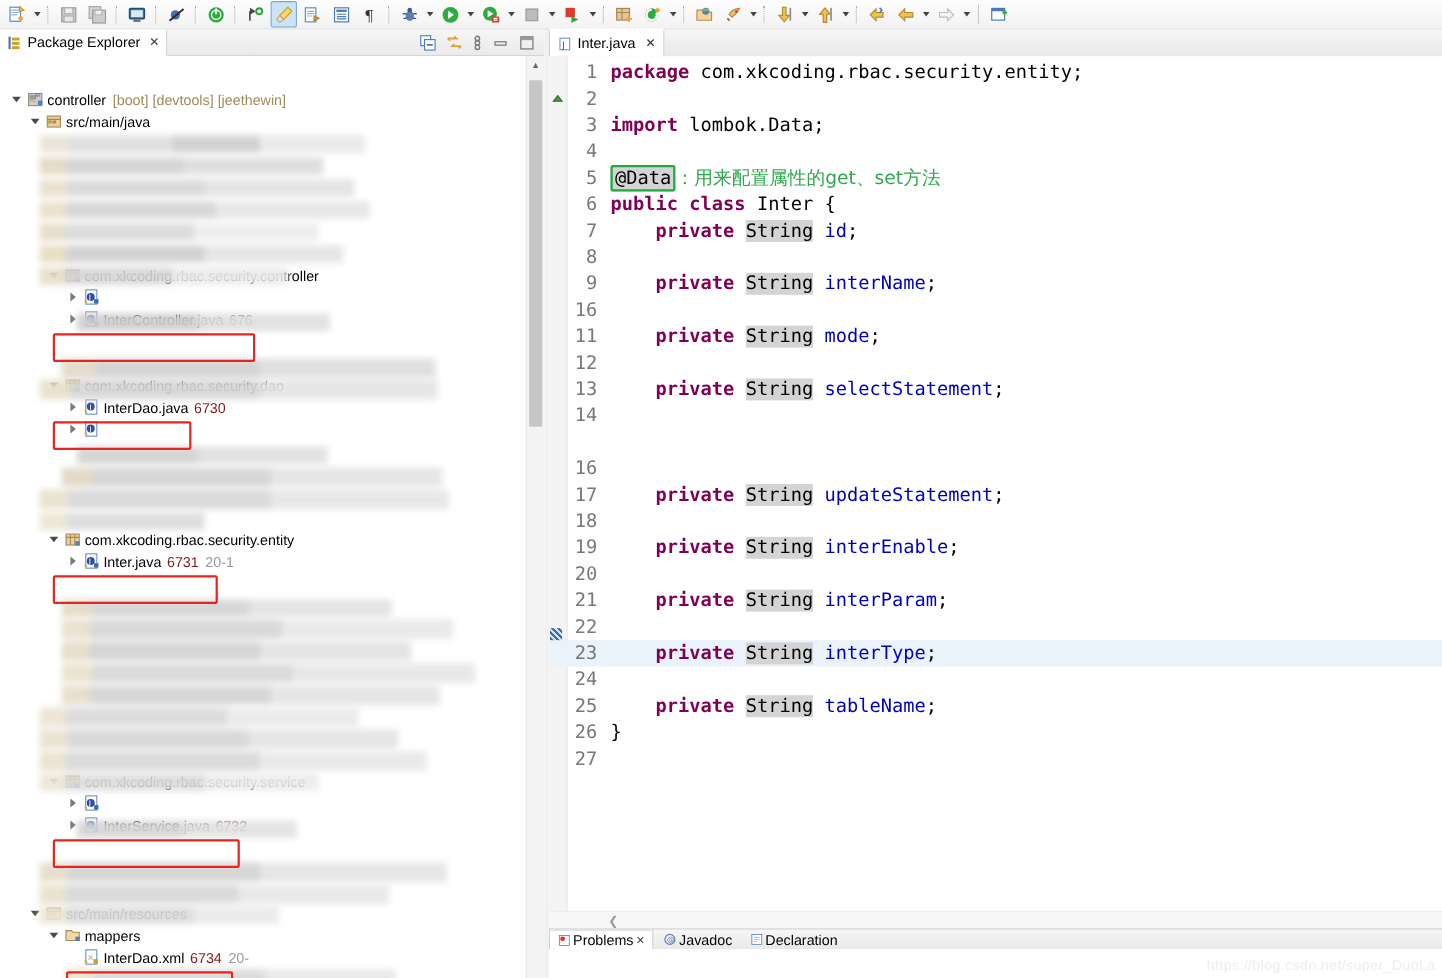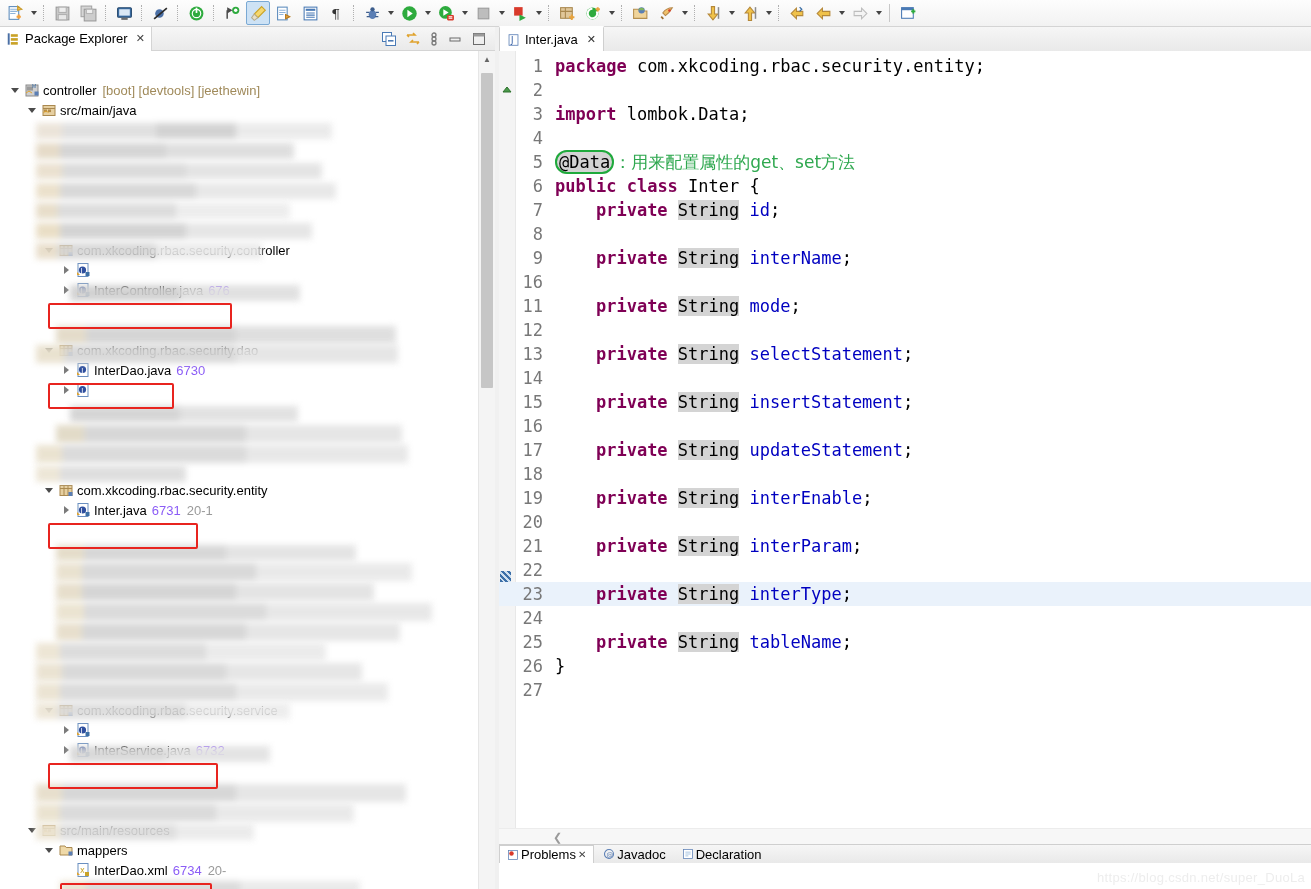--- a/index.html
+++ b/index.html
@@ -68,21 +68,21 @@
   }
   .row{
     position:relative;height:20px;display:flex;align-items:center;
     white-space:nowrap;font-size:13px;
   }
   .tw{width:14px;display:flex;align-items:center;justify-content:center;flex:0 0 14px;}
   .tw.open::before{content:"";border-left:4px solid transparent;border-right:4px solid transparent;border-top:5px solid #4b4b4b;display:block;}
   .tw.closed::before{content:"";border-top:4px solid transparent;border-bottom:4px solid transparent;border-left:5px solid #7a7a7a;display:block;}
   .lbl{margin-left:3px;}
   .dim{color:#a08a5a;}
-  .num{color:#8b5cf6;margin-left:5px;}
+  .num{color:#7f1d1d;margin-left:5px;}
   .num2{color:#9a9a9a;margin-left:6px;}
   
   .ticon{width:16px;height:16px;flex:0 0 16px;position:relative;margin-left:2px;}
   .ticon svg{display:block;}
   
   .blur{
     position:absolute;
     filter:blur(3px);
     opacity:.92;
     pointer-events:none;
@@ -131,21 +131,21 @@
     font-size:17px;
   }
   .cline .src{position:absolute;left:56px;}
   .cline.cur{background:#eaf2fb;}
   .kw{color:#7f0055;font-weight:bold;}
   .ty{color:#000;background:#d4d4d4;}
   .fld{color:#0000c0;}
   .pl{color:#000;}
   .cmt-green{color:#2fa84f;font-family:"DejaVu Sans","Liberation Sans",sans-serif;font-size:17px;}
   .anno-box{
-    border:2px solid #1faa3c;border-radius:12px;padding:0 2px;background:#d4d4d4;color:#000;
+    border:2px solid #1faa3c;border-radius:2px;padding:0 2px;background:#d4d4d4;color:#000;
   }
   #hscroll{
     position:absolute;left:0;bottom:18px;width:812px;height:16px;background:#f7f7f7;border-top:1px solid #ececec;
     display:flex;align-items:center;
   }
   #hscroll .lft{margin-left:54px;color:#9a9a9a;font-size:11px;}
   #bottom-tabs{
     position:absolute;left:0;bottom:0;width:812px;height:18px;
     background:linear-gradient(#f6f6f6,#e9e9e9);border-top:1px solid #cfcfcf;
     display:flex;align-items:center;gap:2px;overflow:hidden;
@@ -717,21 +717,20 @@
           <div class="cline" style="position: absolute; top: 99px; left: 0px; width: 812px;"><span class="gut">5</span><span class="src"><span class="anno-box">@Data</span><span class="cmt-green">：用来配置属性的get、set方法</span></span></div>
           <div class="cline" style="position: absolute; top: 123px; left: 0px; width: 812px;"><span class="gut">6</span><span class="src"><span class="kw">public</span><span class="pl"> </span><span class="kw">class</span><span class="pl"> Inter {</span></span></div>
           <div class="cline" style="position: absolute; top: 147px; left: 0px; width: 812px;"><span class="gut">7</span><span class="src"><span class="pl">    </span><span class="kw">private</span><span class="pl"> </span><span class="ty">String</span><span class="pl"> </span><span class="fld">id</span><span class="pl">;</span></span></div>
           <div class="cline" style="position: absolute; top: 171px; left: 0px; width: 812px;"><span class="gut">8</span><span class="src"></span></div>
           <div class="cline" style="position: absolute; top: 195px; left: 0px; width: 812px;"><span class="gut">9</span><span class="src"><span class="pl">    </span><span class="kw">private</span><span class="pl"> </span><span class="ty">String</span><span class="pl"> </span><span class="fld">interName</span><span class="pl">;</span></span></div>
           <div class="cline" style="position: absolute; top: 219px; left: 0px; width: 812px;"><span class="gut">16</span><span class="src"></span></div>
           <div class="cline" style="position: absolute; top: 243px; left: 0px; width: 812px;"><span class="gut">11</span><span class="src"><span class="pl">    </span><span class="kw">private</span><span class="pl"> </span><span class="ty">String</span><span class="pl"> </span><span class="fld">mode</span><span class="pl">;</span></span></div>
           <div class="cline" style="position: absolute; top: 267px; left: 0px; width: 812px;"><span class="gut">12</span><span class="src"></span></div>
           <div class="cline" style="position: absolute; top: 291px; left: 0px; width: 812px;"><span class="gut">13</span><span class="src"><span class="pl">    </span><span class="kw">private</span><span class="pl"> </span><span class="ty">String</span><span class="pl"> </span><span class="fld">selectStatement</span><span class="pl">;</span></span></div>
           <div class="cline" style="position: absolute; top: 315px; left: 0px; width: 812px;"><span class="gut">14</span><span class="src"></span></div>
-          <div class="cline" style="position: absolute; top: 339px; left: 0px; width: 812px;"><span class="gut">15</span><span class="src"><span class="pl">    </span><span class="kw">private</span><span class="pl"> </span><span class="ty">String</span><span class="pl"> </span><span class="fld">insertStatement</span><span class="pl">;</span></span></div>
           <div class="cline" style="position: absolute; top: 363px; left: 0px; width: 812px;"><span class="gut">16</span><span class="src"></span></div>
           <div class="cline" style="position: absolute; top: 387px; left: 0px; width: 812px;"><span class="gut">17</span><span class="src"><span class="pl">    </span><span class="kw">private</span><span class="pl"> </span><span class="ty">String</span><span class="pl"> </span><span class="fld">updateStatement</span><span class="pl">;</span></span></div>
           <div class="cline" style="position: absolute; top: 411px; left: 0px; width: 812px;"><span class="gut">18</span><span class="src"></span></div>
           <div class="cline" style="position: absolute; top: 435px; left: 0px; width: 812px;"><span class="gut">19</span><span class="src"><span class="pl">    </span><span class="kw">private</span><span class="pl"> </span><span class="ty">String</span><span class="pl"> </span><span class="fld">interEnable</span><span class="pl">;</span></span></div>
           <div class="cline" style="position: absolute; top: 459px; left: 0px; width: 812px;"><span class="gut">20</span><span class="src"></span></div>
           <div class="cline" style="position: absolute; top: 483px; left: 0px; width: 812px;"><span class="gut">21</span><span class="src"><span class="pl">    </span><span class="kw">private</span><span class="pl"> </span><span class="ty">String</span><span class="pl"> </span><span class="fld">interParam</span><span class="pl">;</span></span></div>
           <div class="cline" style="position: absolute; top: 507px; left: 0px; width: 812px;"><span class="gut">22</span><span class="src"></span></div>
           <div class="cline cur" style="position: absolute; top: 531px; left: 0px; width: 812px;"><span class="gut">23</span><span class="src"><span class="pl">    </span><span class="kw">private</span><span class="pl"> </span><span class="ty">String</span><span class="pl"> </span><span class="fld">interType</span><span class="pl">;</span></span></div>
           <div class="cline" style="position: absolute; top: 555px; left: 0px; width: 812px;"><span class="gut">24</span><span class="src"></span></div>
           <div class="cline" style="position: absolute; top: 579px; left: 0px; width: 812px;"><span class="gut">25</span><span class="src"><span class="pl">    </span><span class="kw">private</span><span class="pl"> </span><span class="ty">String</span><span class="pl"> </span><span class="fld">tableName</span><span class="pl">;</span></span></div>

